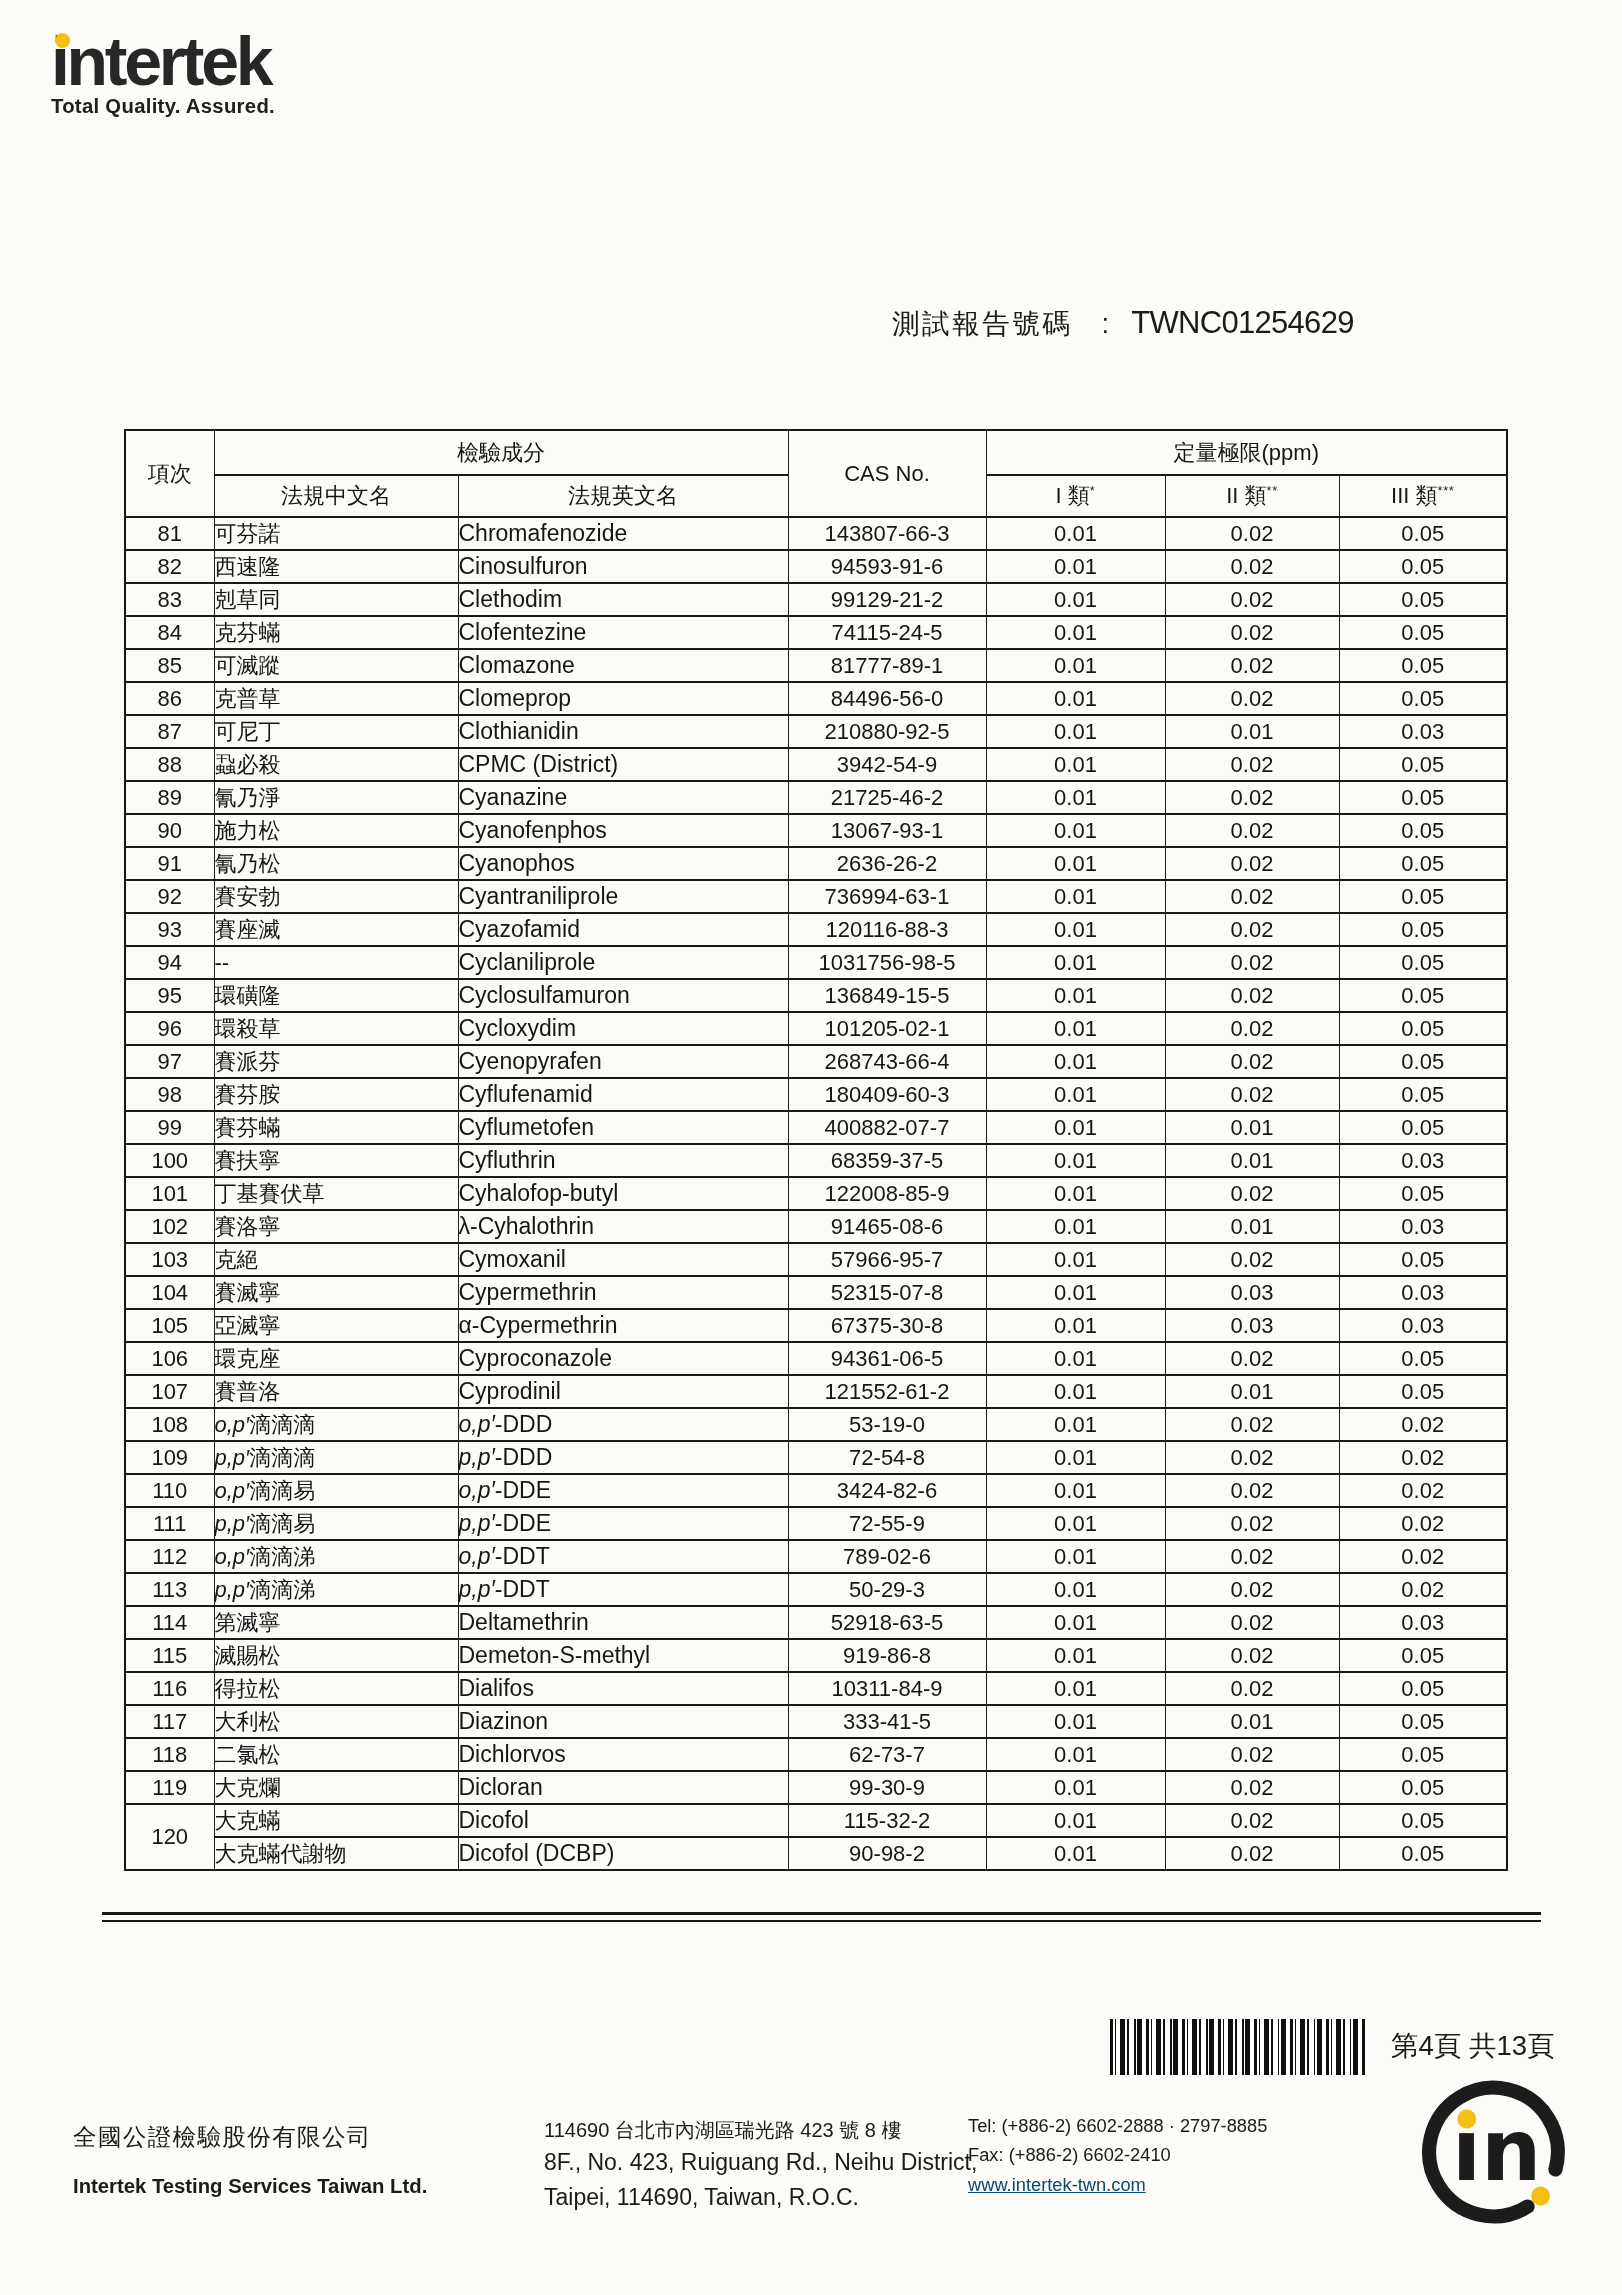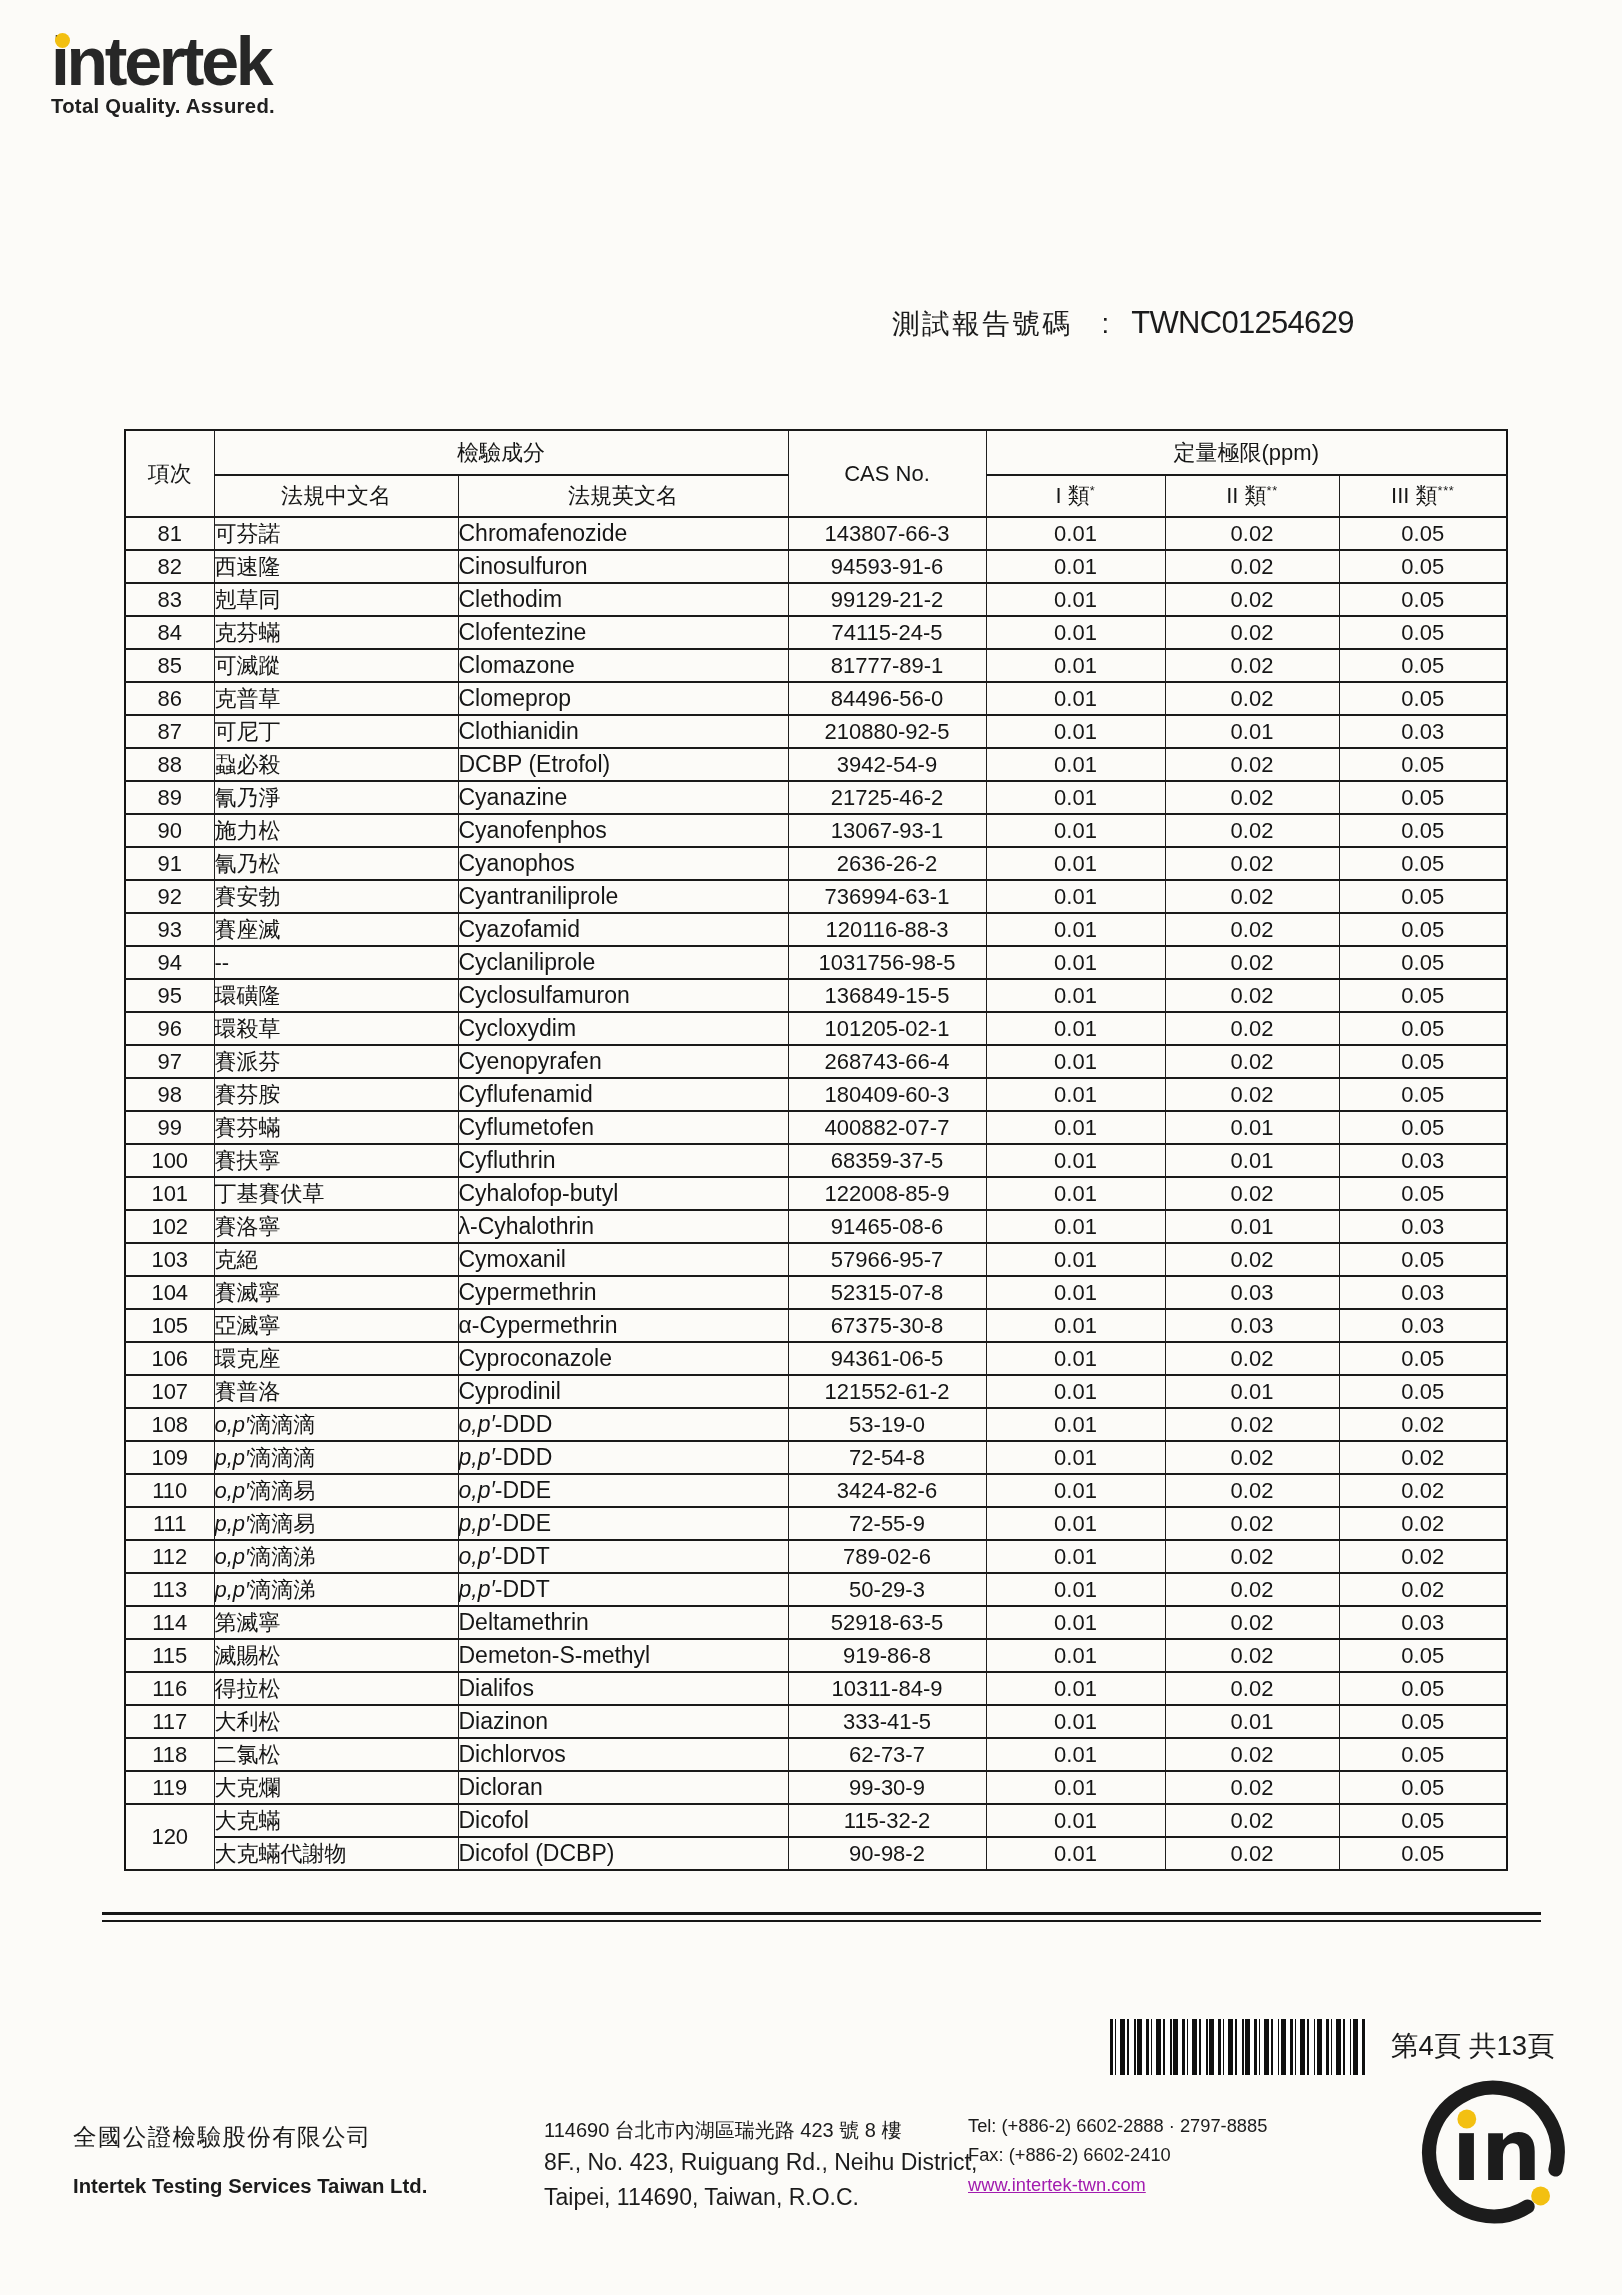--- a/index.html
+++ b/index.html
@@ -74,21 +74,21 @@
   .page-label{position:absolute;left:1391px;top:2028px;font-size:27.5px;white-space:nowrap;}
 
   
   .f-company{position:absolute;left:73px;top:2121px;}
   .f-company .cn{font-size:23.6px;letter-spacing:1.3px;}
   .f-company .en{font-size:20.3px;font-weight:700;margin-top:22px;}
   .f-addr{position:absolute;left:544px;top:2115px;line-height:1.5;}
   .f-addr .cn{font-size:20px;}
   .f-addr .en{font-size:23px;}
   .f-contact{position:absolute;left:968px;top:2111px;font-size:18.3px;line-height:1.6;}
-  .f-contact a{color:#a21caf;}
+  .f-contact a{color:#0c4a6e;}
   .roundel{position:absolute;left:1415px;top:2070px;}
 </style>
 </head>
 <body>
 
 <div class="page">
 
   <div class="brand">
     <div class="logo-wrap">
       <span class="logo-word">intertek</span>
@@ -186,21 +186,21 @@
           <td class="c-cn">可尼丁</td>
           <td class="c-en">Clothianidin</td>
           <td class="c-cas">210880-92-5</td>
           <td class="c-l">0.01</td>
           <td class="c-l">0.01</td>
           <td class="c-l">0.03</td>
         </tr>
         <tr>
           <td class="c-no">88</td>
           <td class="c-cn">蝨必殺</td>
-          <td class="c-en">DCBP (Etrofol)</td>
+          <td class="c-en">CPMC (District)</td>
           <td class="c-cas">3942-54-9</td>
           <td class="c-l">0.01</td>
           <td class="c-l">0.02</td>
           <td class="c-l">0.05</td>
         </tr>
         <tr>
           <td class="c-no">89</td>
           <td class="c-cn">氰乃淨</td>
           <td class="c-en">Cyanazine</td>
           <td class="c-cas">21725-46-2</td>

